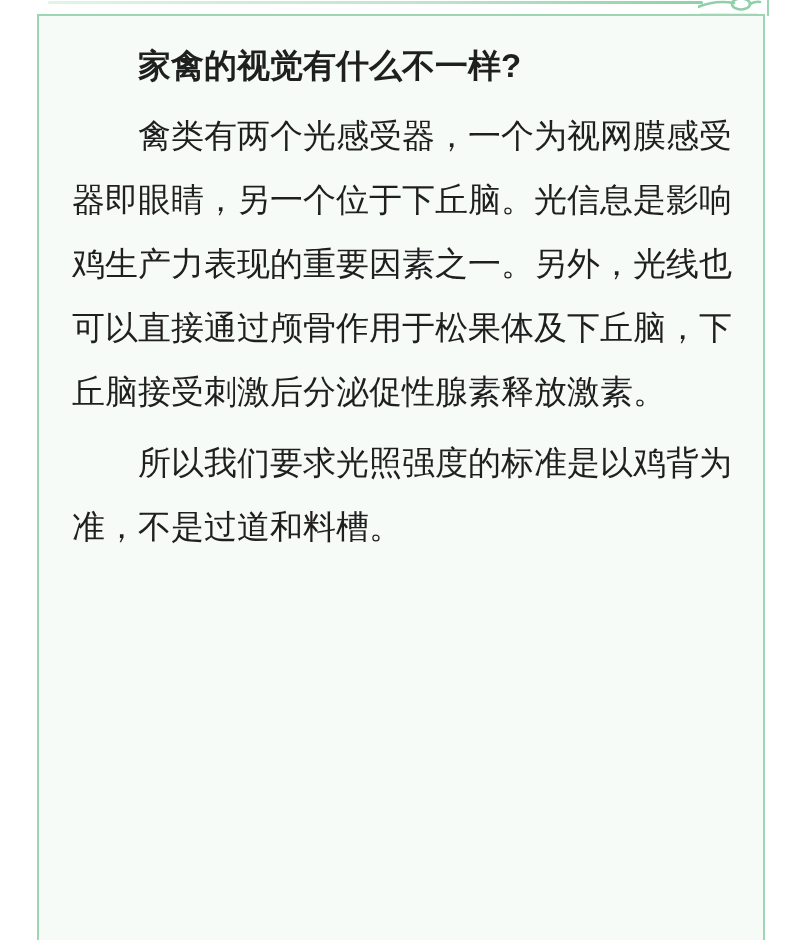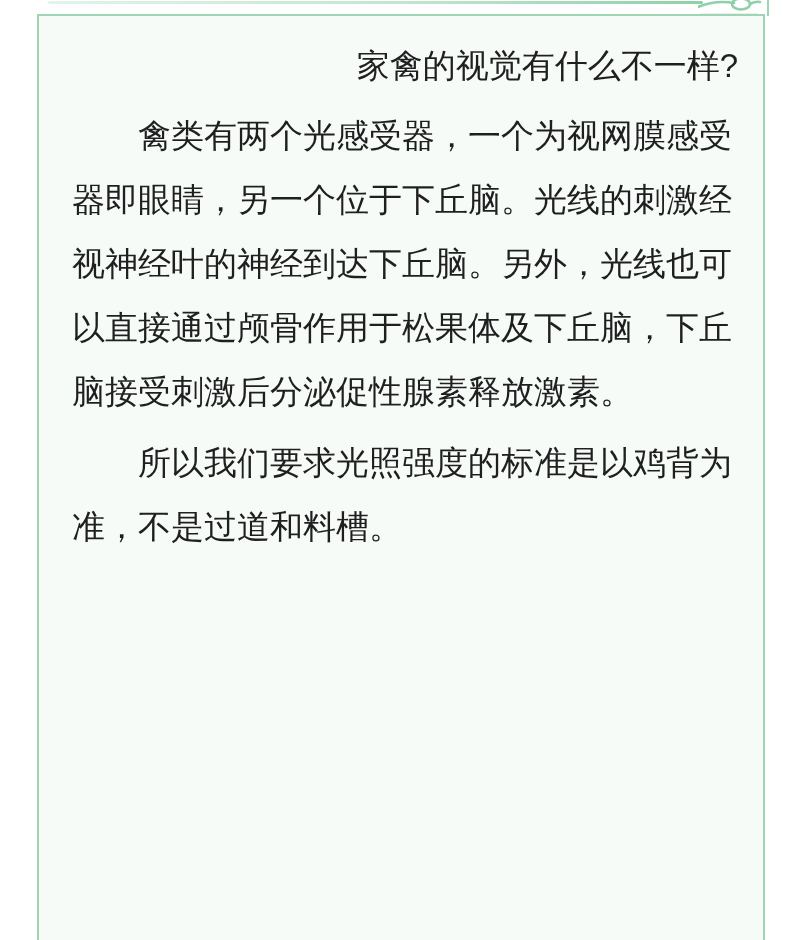--- a/index.html
+++ b/index.html
@@ -73,38 +73,37 @@
     line-break: strict;
   }
   .article .block {
     margin: 0;
     text-indent: 66px; 
   }
   .article .block + .block {
     margin-top: 6px;
   }
   .article .heading {
-    font-weight: normal;
-    text-align: right;
+    font-weight: bold;
   }
   .article .block.p-last {
     margin-top: 7px;
   }
 </style>
 </head>
 <body>
 
 <div class="top-line"></div>
 <svg class="swirl" viewBox="0 0 66 16" aria-hidden="true">
   <path d="M0 7 C 12 2, 24 1, 36 3" fill="none" stroke="#8fd0a8" stroke-width="2.6" stroke-linecap="round"></path>
   <path d="M34 4 a 9 5.5 0 1 0 18 0 a 9 5.5 0 1 0 -18 0" fill="none" stroke="#8fd0a8" stroke-width="2.6"></path>
   <path d="M52 4 q 6 -3 10 -2" fill="none" stroke="#8fd0a8" stroke-width="2.6" stroke-linecap="round"></path>
 </svg>
 <div class="swirl-shadow"></div>
 <div class="right-stub"></div>
 
 <div class="card">
   <div class="article">
     <p class="block heading">家禽的视觉有什么不一样?</p>
-    <p class="block paragraph">禽类有两个光感受器，一个为视网膜感受器即眼睛，另一个位于下丘脑。光线的刺激经视神经叶的神经到达下丘脑。另外，光线也可以直接通过颅骨作用于松果体及下丘脑，下丘脑接受刺激后分泌促性腺素释放激素。</p>
+    <p class="block paragraph">禽类有两个光感受器，一个为视网膜感受器即眼睛，另一个位于下丘脑。光信息是影响鸡生产力表现的重要因素之一。另外，光线也可以直接通过颅骨作用于松果体及下丘脑，下丘脑接受刺激后分泌促性腺素释放激素。</p>
     <p class="block paragraph p-last">所以我们要求光照强度的标准是以鸡背为准，不是过道和料槽。</p>
   </div>
 </div>
 
 </body></html>

